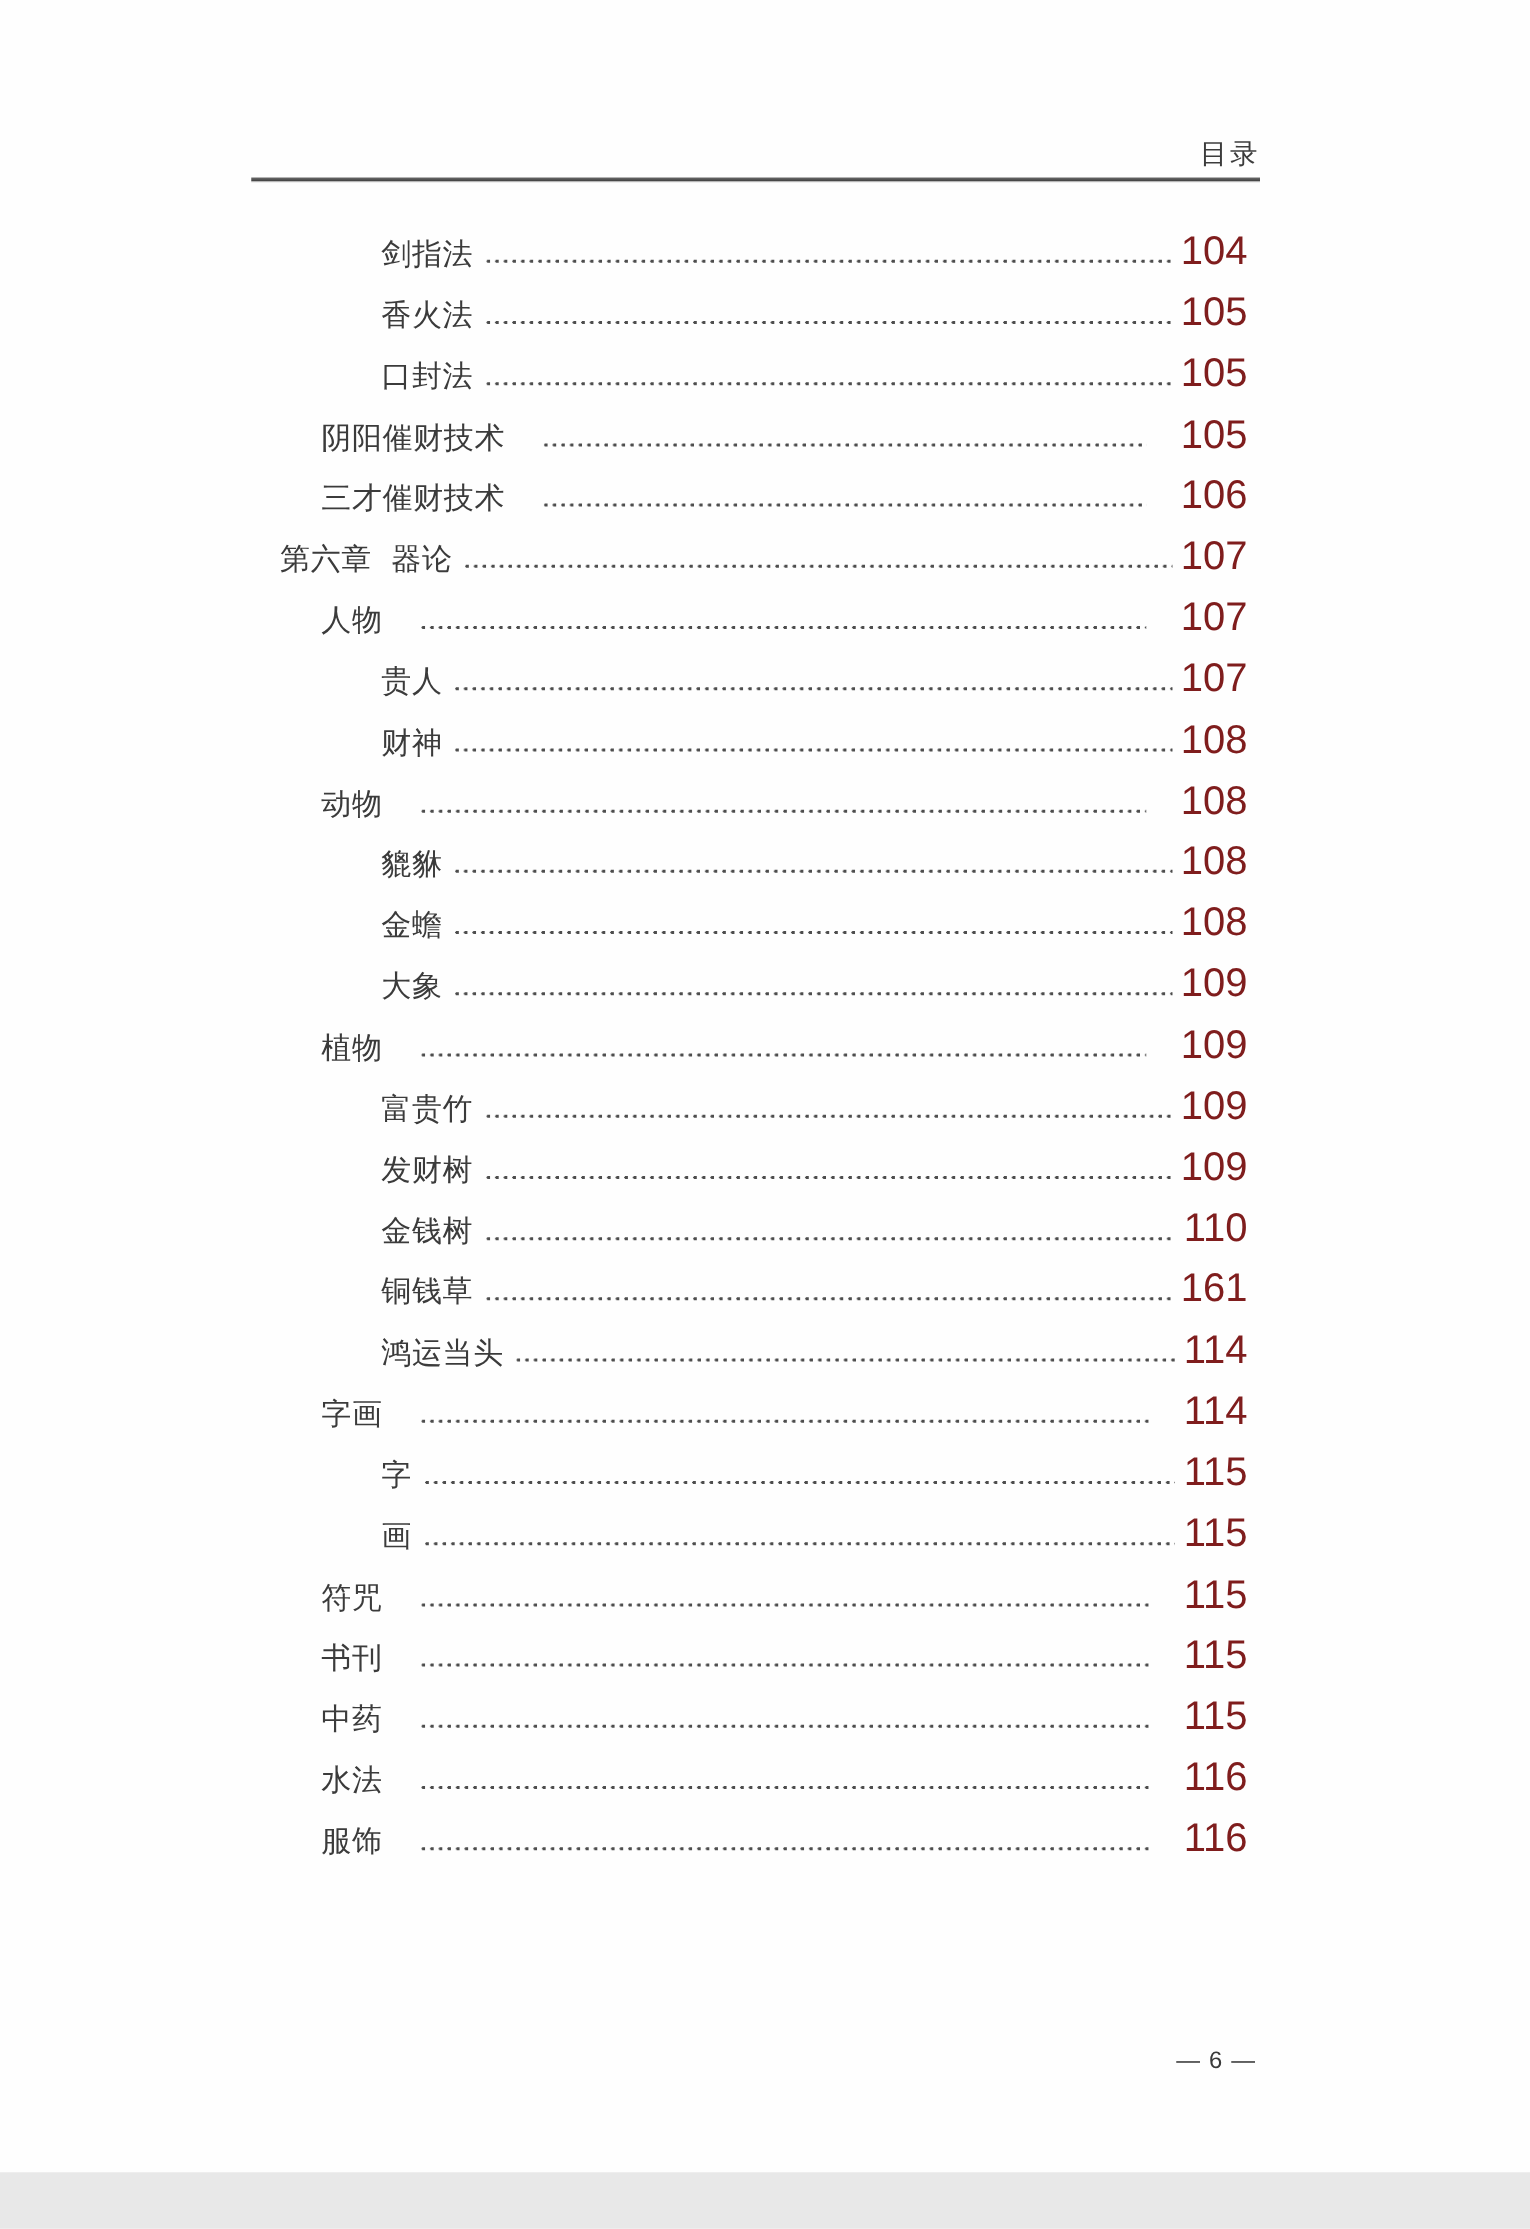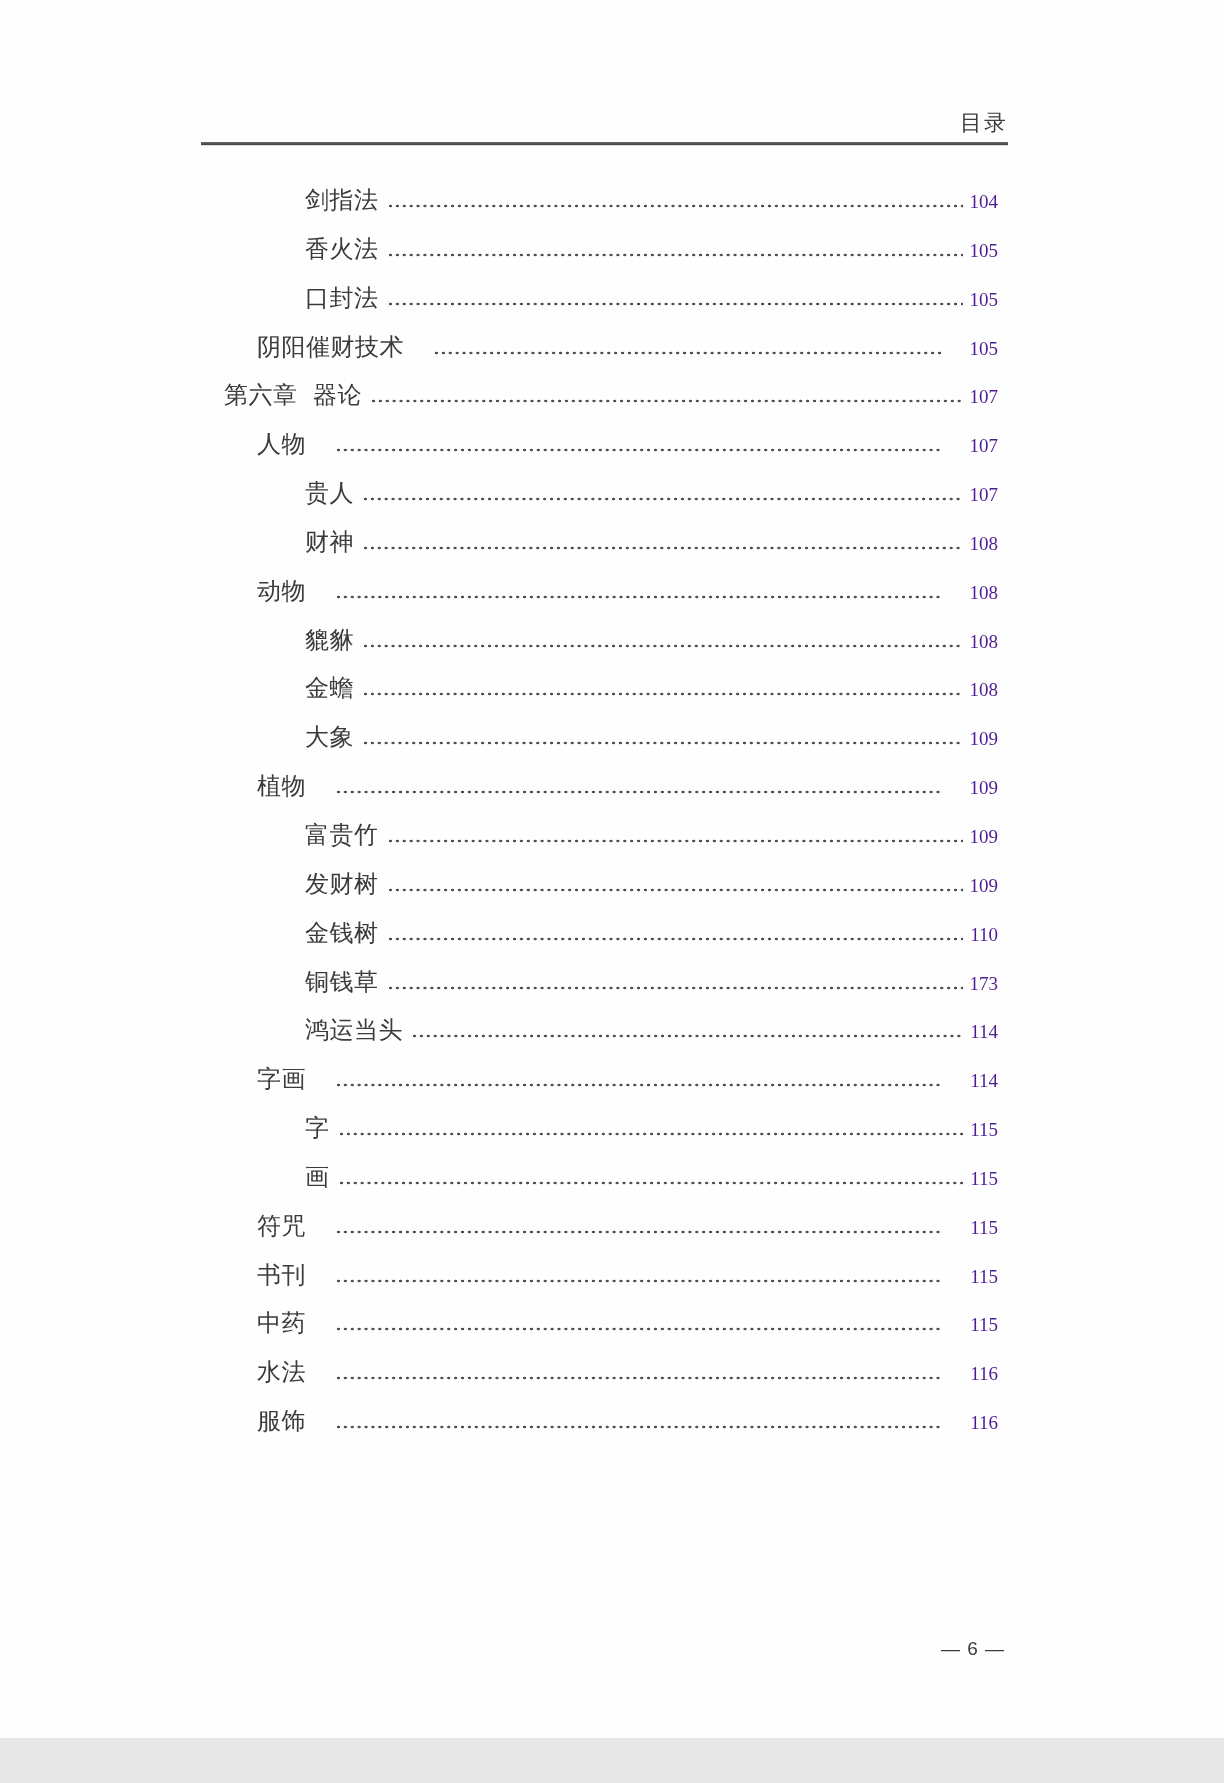--- a/index.html
+++ b/index.html
@@ -62,23 +62,23 @@
   .toc-leader {
     flex: 1;
     height: 4px;
     margin: 0 7px 0 10px;
     background-image: radial-gradient(circle at 1.7px 2px, #4d4d4d 1.3px, rgba(0,0,0,0) 1.6px);
     background-size: 6.9px 4px;
     background-repeat: repeat-x;
     background-position: left bottom;
   }
   .toc-page {
-    font-family: Liberation Serif, serif;
-    font-size: 19px;
-    color: #4c1d95;
+    font-family: Liberation Sans, sans-serif;
+    font-size: 32px;
+    color: #7f1d1d;
   }
   .footer {
     position: absolute;
     top: 1638px;
     left: 918px;
     width: 110px;
     text-align: center;
     font-family: "Liberation Sans", "DejaVu Sans", sans-serif;
     font-size: 19px;
     color: #3a3a3a;
@@ -110,20 +110,25 @@
       <div class="toc-row level-3">
         <span class="toc-label">口封法</span>
         <span class="toc-leader"></span>
         <span class="toc-page">105</span>
       </div>
       <div class="toc-row level-2">
         <span class="toc-label">阴阳催财技术</span>
         <span class="toc-leader"></span>
         <span class="toc-page">105</span>
       </div>
+      <div class="toc-row level-2">
+        <span class="toc-label">三才催财技术</span>
+        <span class="toc-leader"></span>
+        <span class="toc-page">106</span>
+      </div>
       <div class="toc-row level-1">
         <span class="toc-label">第六章 器论</span>
         <span class="toc-leader"></span>
         <span class="toc-page">107</span>
       </div>
       <div class="toc-row level-2">
         <span class="toc-label">人物</span>
         <span class="toc-leader"></span>
         <span class="toc-page">107</span>
       </div>
@@ -173,21 +178,21 @@
         <span class="toc-page">109</span>
       </div>
       <div class="toc-row level-3">
         <span class="toc-label">金钱树</span>
         <span class="toc-leader"></span>
         <span class="toc-page">110</span>
       </div>
       <div class="toc-row level-3">
         <span class="toc-label">铜钱草</span>
         <span class="toc-leader"></span>
-        <span class="toc-page">173</span>
+        <span class="toc-page">161</span>
       </div>
       <div class="toc-row level-3">
         <span class="toc-label">鸿运当头</span>
         <span class="toc-leader"></span>
         <span class="toc-page">114</span>
       </div>
       <div class="toc-row level-2">
         <span class="toc-label">字画</span>
         <span class="toc-leader"></span>
         <span class="toc-page">114</span>

